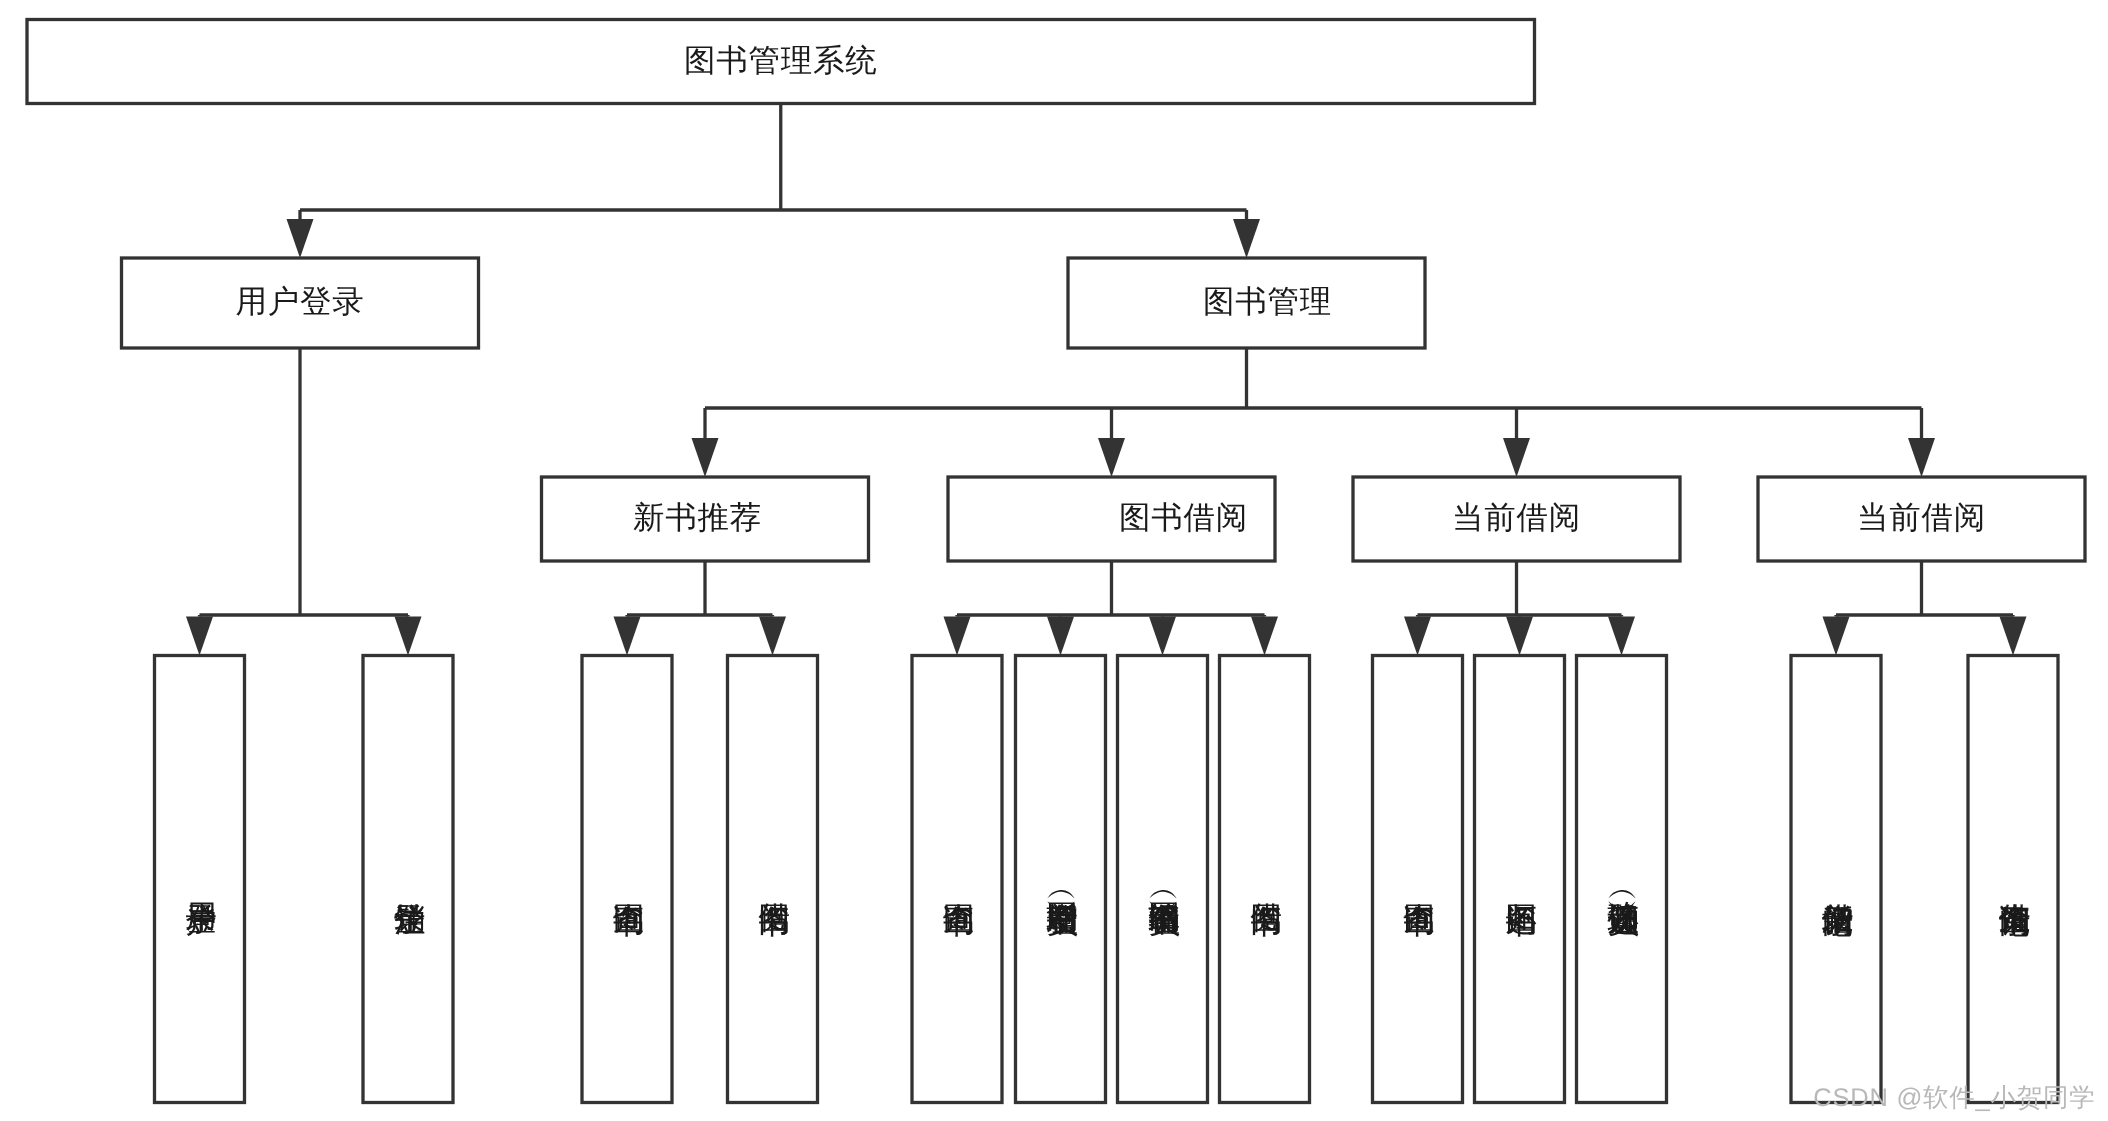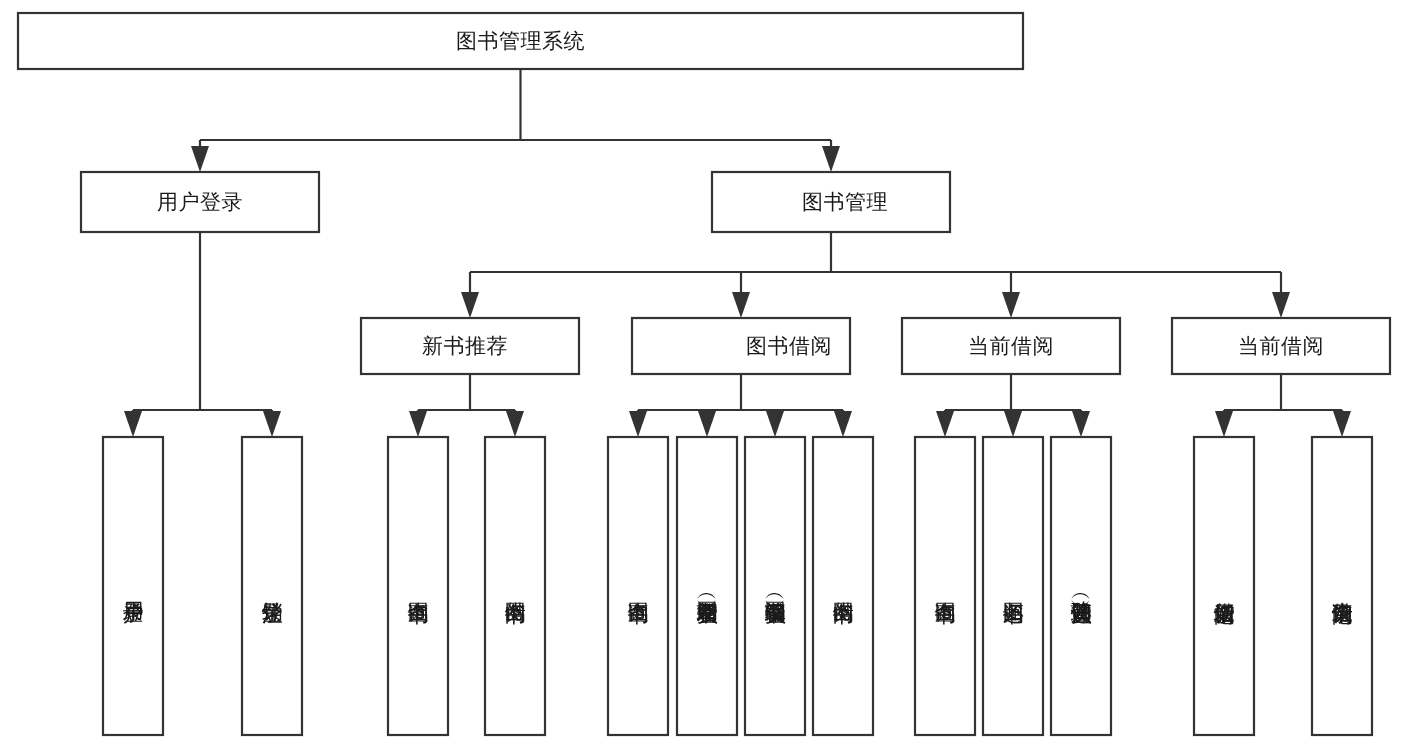--- a/index.html
+++ b/index.html
@@ -174,13 +174,14 @@
       <div class="node-label vertical" style="left: 677px; top: 437px; width: 60px; height: 298px;">新增图书（管理员）</div>
       <div class="node-label vertical" style="left: 745px; top: 437px; width: 60px; height: 298px;">编辑图书（管理员）</div>
       <div class="node-label vertical" style="left: 813px; top: 437px; width: 60px; height: 298px;">借阅图书</div>
       <div class="node-label vertical" style="left: 915px; top: 437px; width: 60px; height: 298px;">查询图书</div>
       <div class="node-label vertical" style="left: 983px; top: 437px; width: 60px; height: 298px;">归还图书</div>
       <div class="node-label vertical" style="left: 1051px; top: 437px; width: 60px; height: 298px;">确认归还（管理员）</div>
       <div class="node-label vertical" style="left: 1194px; top: 437px; width: 60px; height: 298px;">新增借阅记录</div>
       <div class="node-label vertical" style="left: 1312px; top: 437px; width: 60px; height: 298px;">查询借阅记录</div>
     </div>
 
+  <div class="watermark">CSDN @软件_小贺同学</div>
 </div>
 
 </body></html>

